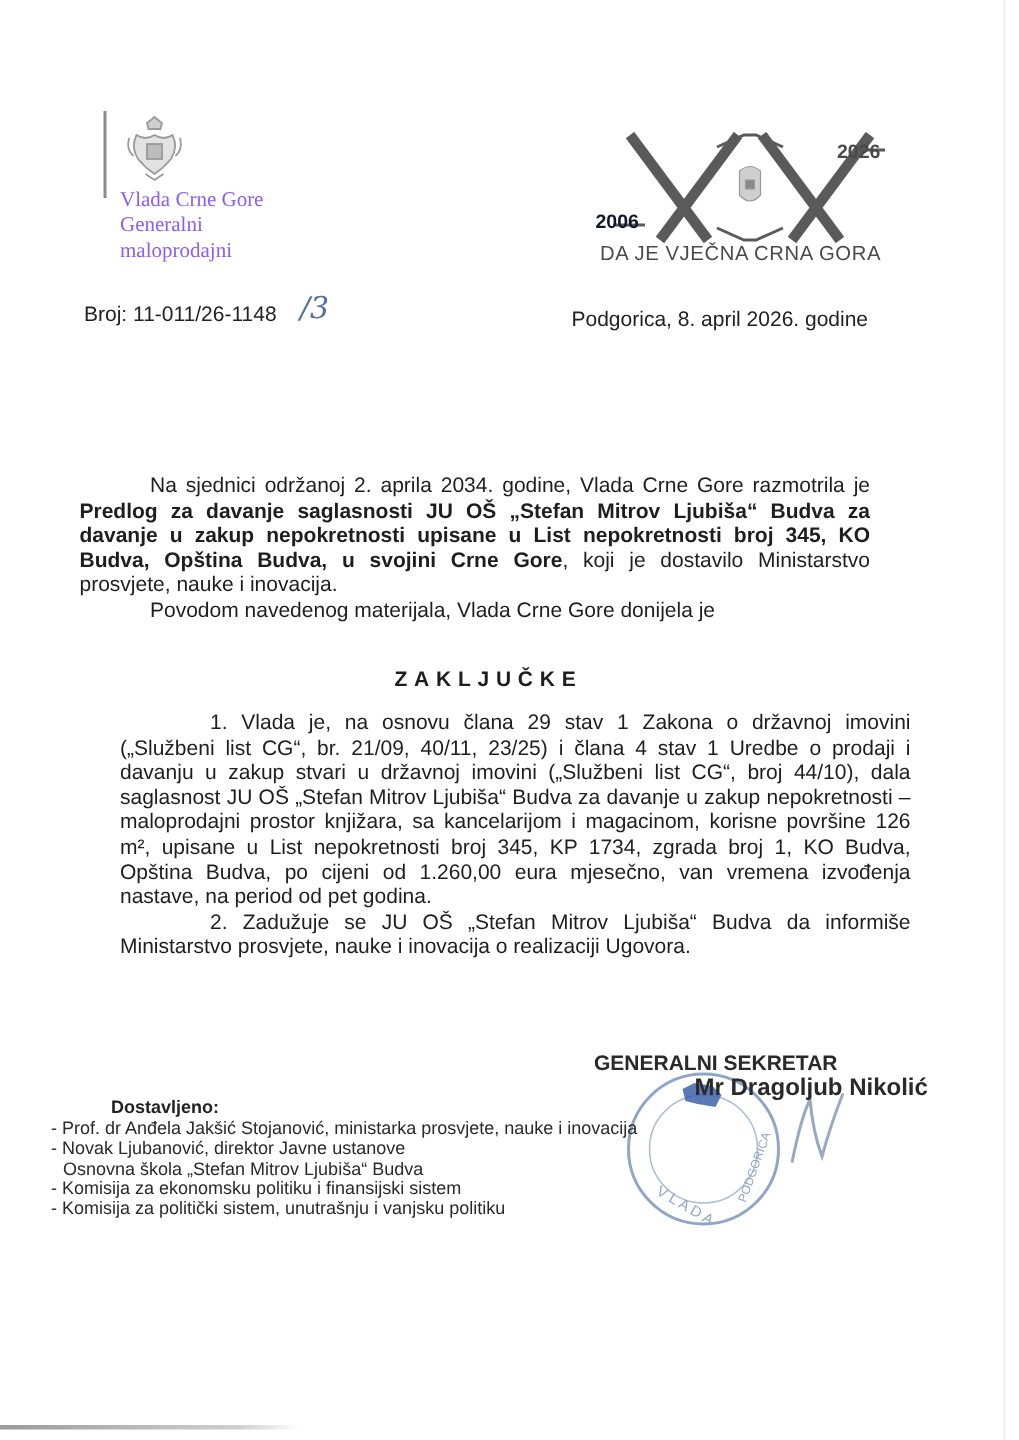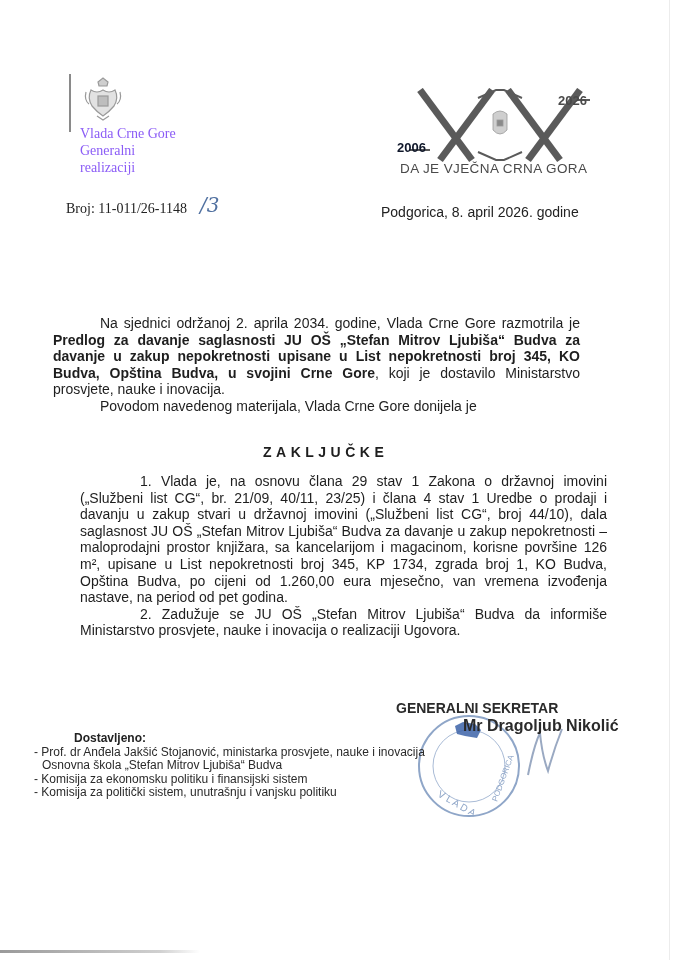--- a/index.html
+++ b/index.html
@@ -15,21 +15,21 @@
     .gov-text {
       left: 80px; top: 125px; font-family: "Liberation Serif", serif;
       font-size: 14px; line-height: 17px; color: #8b5cf6;
     }
     
     .jubilee { left: 400px; top: 88px; width: 200px; height: 80px; }
     .jub-2026 { left: 558px; top: 93px; font-size: 13px; font-weight: bold; color: #4a4a4a; }
     .jub-2006 { left: 397px; top: 140px; font-size: 13px; font-weight: bold; color: #0f172a; }
     .jub-motto { left: 400px; top: 161px; font-size: 13.5px; letter-spacing: 0.4px; color: #4a4a4a; }
     
-    .broj { left: 66px; top: 201px; font-size: 14px; color: #222; font-family: Liberation Serif, serif; }
+    .broj { left: 56px; top: 201px; font-size: 14px; color: #222; }
     .broj-hand { left: 200px; top: 193px; font-size: 20px; color: #5070a0; font-family: "DejaVu Serif", serif; font-style: italic; }
     .date { left: 381px; top: 204px; font-size: 14px; color: #222; }
     
     .body-text {
       left: 53px; width: 527px; font-size: 14px; line-height: 16.6px;
       text-align: justify; color: #1e1e1e;
     }
     .p-intro { top: 315px; }
     .p-intro .indent { padding-left: 47px; }
     .b { font-weight: bold; }
@@ -62,21 +62,21 @@
     <path d="M15 6 L20 2 L25 6 L24 10 L16 10 Z" fill="#cfcfcf"></path>
     <path d="M8 14 Q4 22 9 30 Q14 36 20 40 Q26 36 31 30 Q36 22 32 14 Q26 18 20 14 Q14 18 8 14 Z" fill="#e2e2e2"></path>
     <path d="M3 16 Q1 24 6 28 M37 16 Q39 24 34 28"></path>
     <rect x="15" y="20" width="10" height="10" fill="#bdbdbd"></rect>
     <path d="M14 40 L20 44 L26 40"></path>
   </g>
 </svg>
 <div class="abs gov-text">
   <div>Vlada Crne Gore</div>
   <div>Generalni</div>
-  <div>realizaciji</div>
+  <div>maloprodajni</div>
 </div>
 
 <svg class="abs jubilee" viewBox="0 0 200 80">
   <g stroke="#5a5a5a" stroke-width="7" fill="none" stroke-linecap="butt">
     <path d="M20 2 L72 72"></path>
     <path d="M72 2 L20 72" stroke-width="0"></path>
     <path d="M40 72 L92 2"></path>
     <path d="M108 2 L160 72"></path>
     <path d="M128 72 L180 2"></path>
   </g>
@@ -120,19 +120,20 @@
 </svg>
 <svg class="abs signature" viewBox="0 0 60 60">
   <path d="M8 50 Q14 20 20 8 Q22 30 28 46 Q34 24 42 4" fill="none" stroke="#9aa9c2" stroke-width="2"></path>
 </svg>
 <div class="abs sig-title">GENERALNI SEKRETAR</div>
 <div class="abs sig-name">Mr Dragoljub Nikolić</div>
 
 <div class="abs dost-head">Dostavljeno:</div>
 <ul class="abs dost-list">
   <li>- Prof. dr Anđela Jakšić Stojanović, ministarka prosvjete, nauke i inovacija</li>
+  <li>- Novak Ljubanović, direktor Javne ustanove</li>
   <li class="cont">Osnovna škola „Stefan Mitrov Ljubiša“ Budva</li>
   <li>- Komisija za ekonomsku politiku i finansijski sistem</li>
   <li>- Komisija za politički sistem, unutrašnju i vanjsku politiku</li>
 </ul>
 
 <div class="abs bottom-shadow"></div>
 <div class="abs right-edge"></div>
 
 </body></html>

